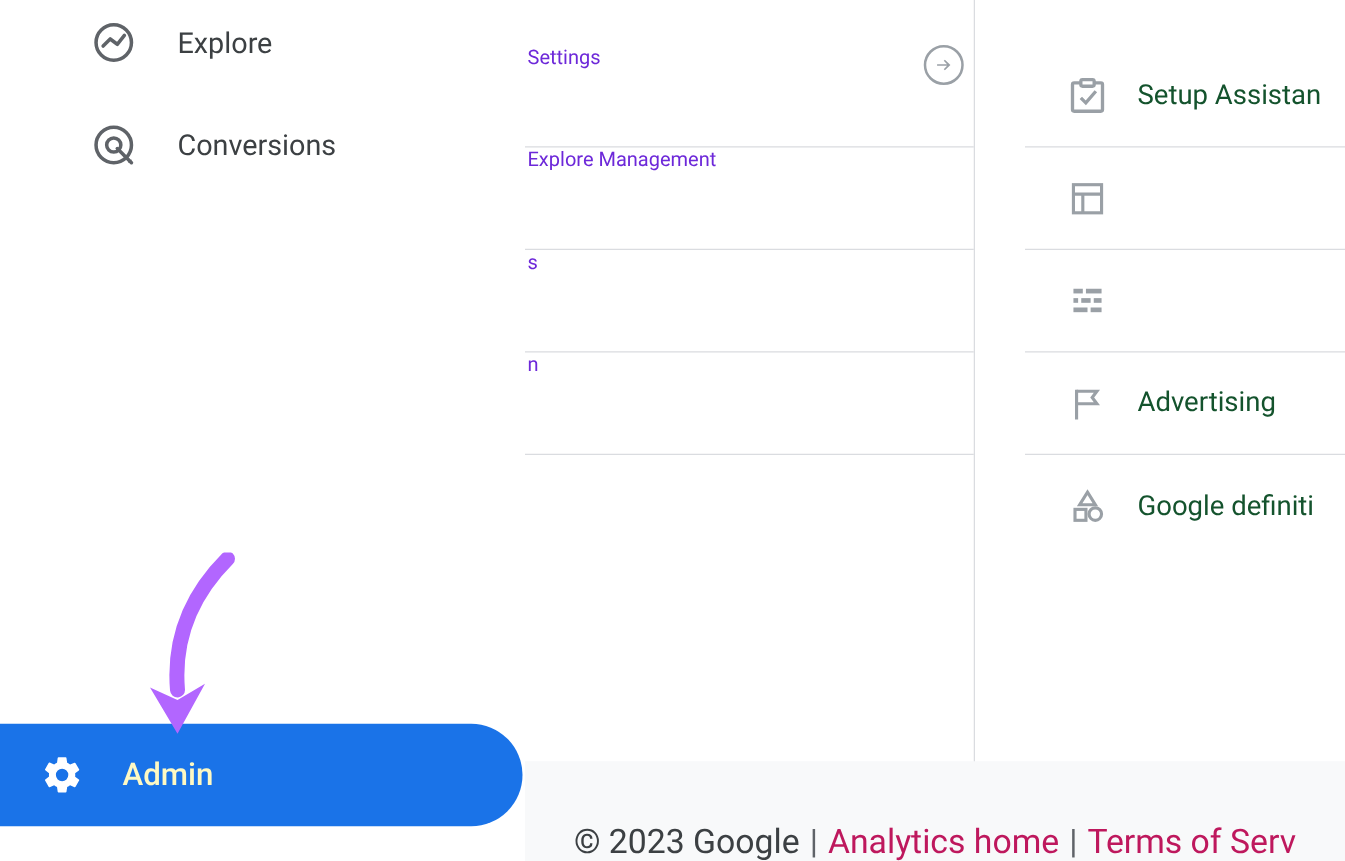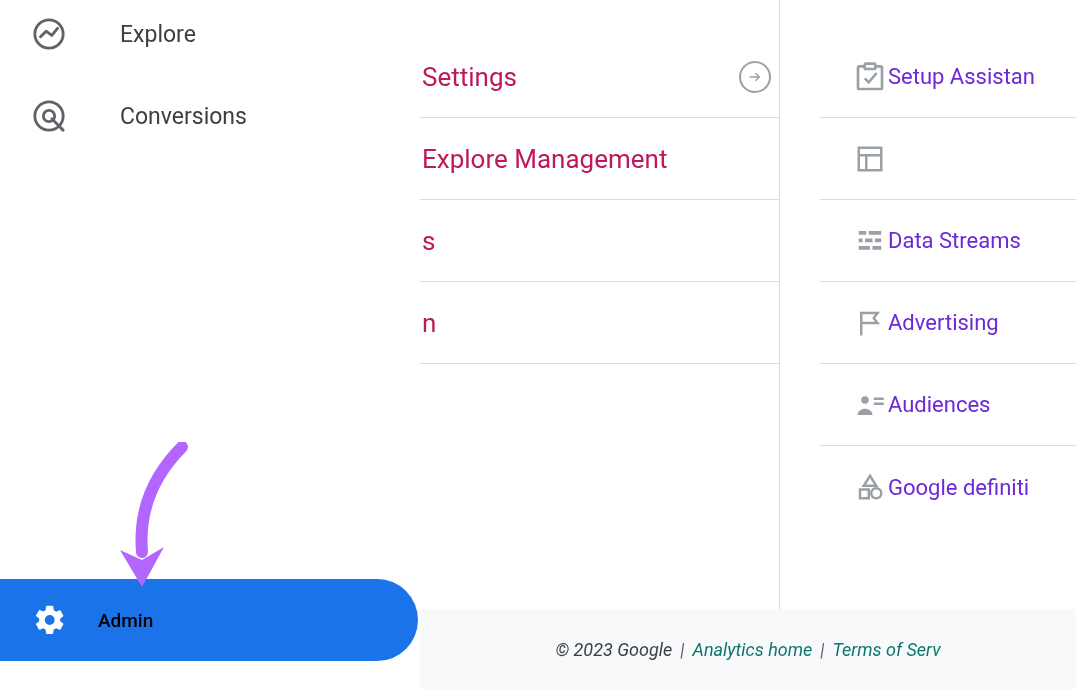--- a/index.html
+++ b/index.html
@@ -8,26 +8,27 @@
 
   
   .sidebar {
     position: absolute;
     left: 0; top: 0; bottom: 0; width: 420px;
     background: #fff;
   }
   .nav-item {
     display: flex;
     align-items: center;
-    gap: 52px;
+    gap: 32px;
     height: 56px;
     padding-left: 30px;
     font-size: 23px;
     color: #5f6368;
     cursor: pointer;
+    margin-left: 42px;
   }
   .nav-item .nav-icon { width: 38px; height: 38px; display: flex; align-items: center; justify-content: center; }
   .nav-item .nav-label { color: #3c4043; font-weight: 400; }
 
   .nav-explore { margin-top: 6px; }
   .nav-advertising { margin-top: 26px; }
 
   .admin-pill {
     position: absolute;
     left: 0; bottom: 28px;
@@ -35,44 +36,44 @@
     background: #1a73e8;
     border-top-right-radius: 42px;
     border-bottom-right-radius: 42px;
     display: flex;
     align-items: center;
     gap: 28px;
     padding-left: 30px;
     cursor: pointer;
   }
   .admin-pill .gear { width: 40px; height: 40px; display:flex;align-items:center;justify-content:center; }
-  .admin-pill .admin-label { color: #000000; font-size: 19px; font-weight: 500; }
+  .admin-pill .admin-label { color: #fef9c3; font-size: 25px; font-weight: 500; }
 
   
   .arrow-annot {
     position: absolute;
     left: 112px; top: 442px;
     width: 90px; height: 150px;
     pointer-events: none;
   }
 
   
   .middle-col {
     position: absolute;
     left: 420px; top: 0; bottom: 0; width: 360px;
     border-right: 1px solid #dadce0;
   }
   .middle-row {
     height: 82px;
     border-bottom: 1px solid #dadce0;
     display: flex;
-    align-items: center;
+    align-items: flex-start;
     padding-left: 2px;
-    font-size: 26px;
-    color: #be185d;
+    font-size: 16px;
+    color: #6d28d9;
     cursor: pointer;
   }
   .middle-row .move-btn {
     margin-left: auto;
     margin-right: 8px;
     width: 32px; height: 32px;
     border: 2px solid #9aa0a6;
     border-radius: 50%;
     display: flex; align-items: center; justify-content: center;
   }
@@ -81,43 +82,43 @@
   .right-col {
     position: absolute;
     left: 820px; top: 0; bottom: 80px; right: 0;
     overflow: hidden;
   }
   .right-row {
     height: 82px;
     border-bottom: 1px solid #dadce0;
     display: flex;
     align-items: center;
+    gap: 22px;
     padding-left: 32px;
     font-size: 22px;
-    color: #6d28d9;
+    color: #14532d;
     cursor: pointer;
     white-space: nowrap;
   }
   .right-row:first-child { margin-top: 36px; }
   .right-row .ricon { width: 36px; height: 36px; display:flex; align-items:center; justify-content:center; flex-shrink:0; }
 
   
   .footer {
     position: absolute;
     left: 420px; right: 0; bottom: 0;
     height: 80px;
     background: #f8f9fa;
     display: flex;
-    align-items: center;
+    align-items: flex-end;
     justify-content: center;
-    font-size: 18px;
+    font-size: 27px;
     color: #3c4043;
-    font-style: italic;
-  }
-  .footer a { color: #0f766e; text-decoration: none; cursor: pointer; }
+  }
+  .footer a { color: #be185d; text-decoration: none; cursor: pointer; }
   .footer .sep { margin: 0 8px; color: #5f6368; }
 </style>
 </head>
 <body>
 
 <div class="sidebar">
 
   <div class="nav-item nav-explore">
     <span class="nav-icon">
       <svg viewBox="0 0 24 24" width="34" height="34" fill="none" stroke="#5f6368" stroke-width="2">
@@ -204,45 +205,33 @@
       <svg viewBox="0 0 24 24" width="30" height="30" fill="#9aa0a6">
         <rect x="3" y="4" width="6" height="3"></rect>
           <rect x="11" y="4" width="10" height="3"></rect>
         <rect x="3" y="10" width="3" height="3"></rect>
           <rect x="8" y="10" width="6" height="3"></rect>
           <rect x="16" y="10" width="5" height="3"></rect>
         <rect x="3" y="16" width="9" height="3"></rect>
           <rect x="14" y="16" width="7" height="3"></rect>
       </svg>
     </span>
-    <span>Data Streams</span>
   </div>
 
 
   <div class="right-row">
     <span class="ricon">
       <svg viewBox="0 0 24 24" width="30" height="30" fill="none" stroke="#9aa0a6" stroke-width="2">
         <line x1="5" y1="3" x2="5" y2="22"></line>
         <path d="M5 4h13l-3 4 3 4H5"></path>
       </svg>
     </span>
     <span>Advertising</span>
   </div>
 
-  <div class="right-row">
-    <span class="ricon">
-      <svg viewBox="0 0 24 24" width="30" height="30" fill="#9aa0a6">
-        <circle cx="8" cy="8" r="3"></circle>
-        <path d="M2 20c0-3 3-5 6-5s6 2 6 5H2z"></path>
-        <rect x="15" y="6" width="8" height="2"></rect>
-        <rect x="15" y="10" width="8" height="2"></rect>
-      </svg>
-    </span>
-    <span>Audiences</span>
-  </div>
 
   <div class="right-row" style="border-bottom:none">
     <span class="ricon">
       <svg viewBox="0 0 24 24" width="30" height="30" fill="none" stroke="#9aa0a6" stroke-width="2">
         <polygon points="12,3 17,11 7,11"></polygon>
         <rect x="4" y="14" width="7" height="7"></rect>
         <circle cx="17" cy="17" r="4"></circle>
       </svg>
     </span>
     <span>Google definiti</span>

